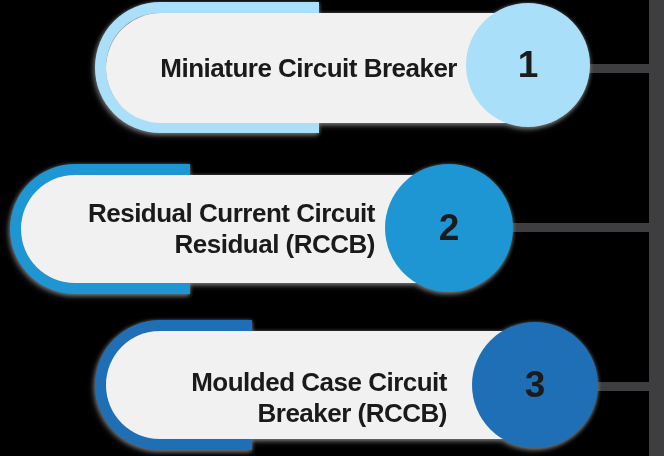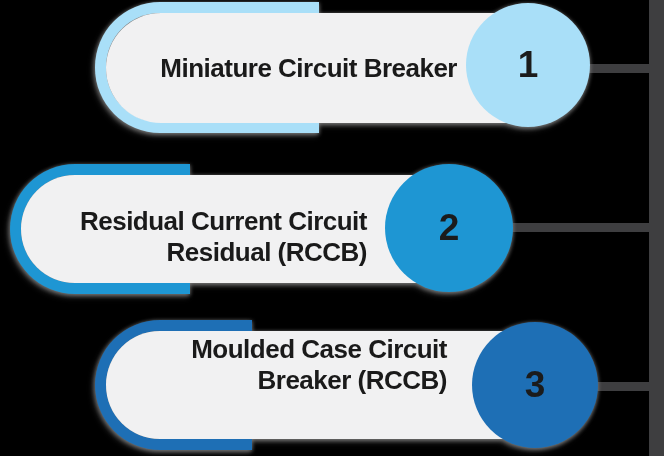--- a/index.html
+++ b/index.html
@@ -29,22 +29,22 @@
   .circle{position:absolute;border-radius:50%;background:var(--accent);
           display:flex;align-items:center;justify-content:center;}
   .r1 .circle{left:466px;top:3px;width:124px;height:124px;}
   .r2 .circle{left:385px;top:164px;width:128px;height:128px;}
   .r3 .circle{left:472px;top:322px;width:126px;height:126px;}
   .num{font-size:37px;font-weight:700;color:#1b1b1b;}
   .label{position:absolute;display:flex;flex-direction:column;justify-content:center;
          align-items:flex-end;text-align:right;color:var(--text,#1A1A1A);
          font-weight:700;font-size:26px;line-height:31px;letter-spacing:-0.5px;}
   .r1 .label{left:120px;top:13px;width:337px;height:110px;}
-  .r2 .label{left:44px;top:175px;width:323px;height:108px;margin-top:8px;}
-  .r3 .label{left:130px;top:311px;width:317px;height:108px;}
+  .r2 .label{left:52px;top:175px;width:323px;height:108px;}
+  .r3 .label{left:130px;top:344px;width:317px;height:108px;}
 </style>
 </head>
 <body>
 
 <div class="canvas" style="--bg: #000000; --line: #3E3E40; --pill: #F1F1F2; --text: #1A1A1A;">
 
   <div class="vbar"></div>
   <div class="conn c1"></div>
   <div class="conn c2"></div>
   <div class="conn c3"></div>

